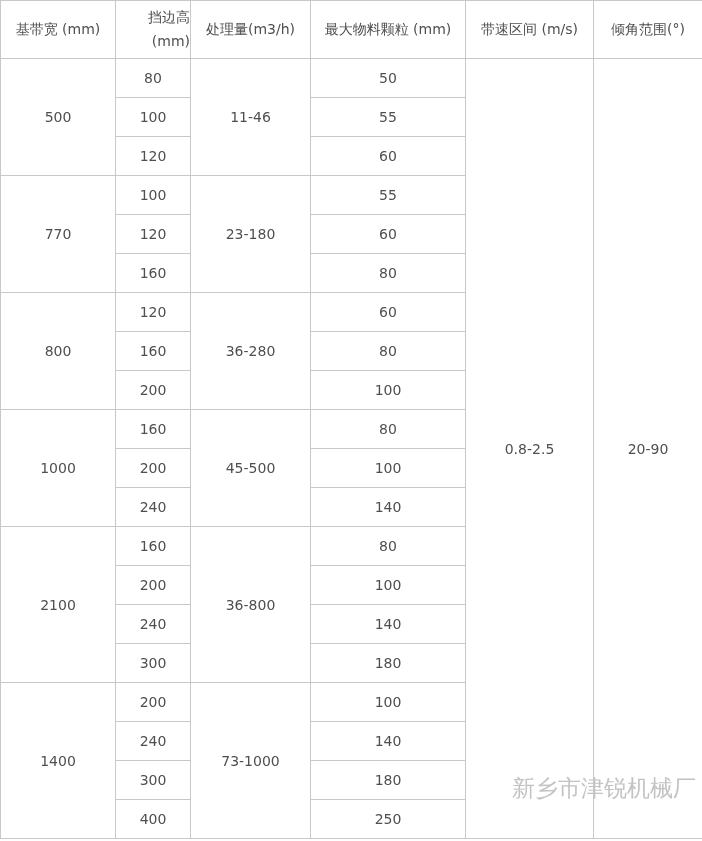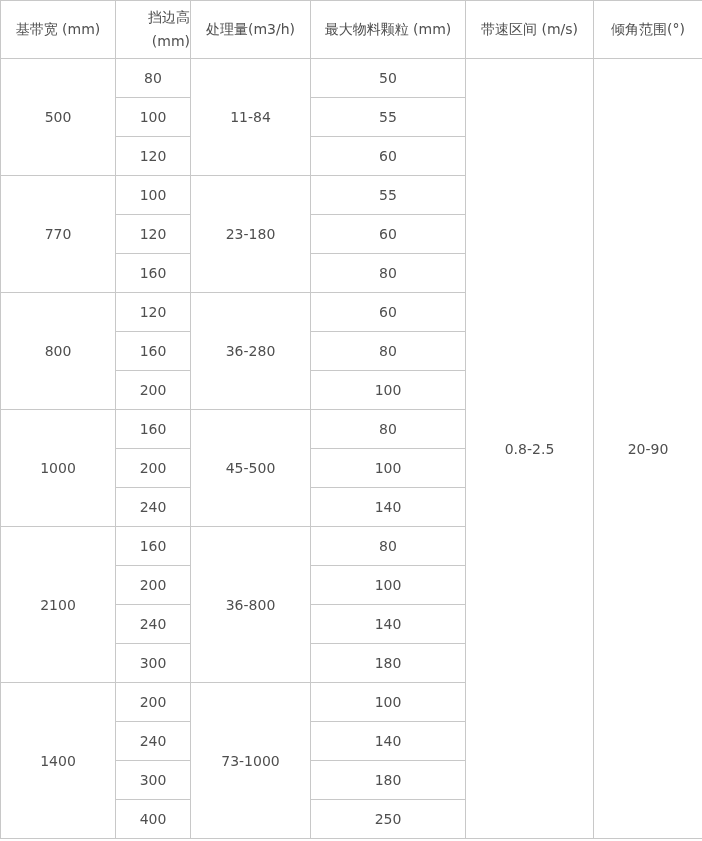--- a/index.html
+++ b/index.html
@@ -75,21 +75,21 @@
         <th>最大物料颗粒 (mm)</th>
         <th>带速区间 (m/s)</th>
         <th>倾角范围(°)</th>
       </tr>
     </thead>
     <tbody>
 
       <tr>
         <td rowspan="3">500</td>
         <td>80</td>
-        <td rowspan="3">11-84</td>
+        <td rowspan="3">11-46</td>
         <td>50</td>
         <td rowspan="20">0.8-2.5</td>
         <td rowspan="20">20-90</td>
       </tr>
       <tr>
         <td>100</td>
         <td>55</td>
       </tr>
       <tr>
         <td>120</td>
@@ -174,14 +174,15 @@
         <td>300</td>
         <td>180</td>
       </tr>
       <tr>
         <td>400</td>
         <td>250</td>
       </tr>
     </tbody>
   </table>
 
+  <div class="watermark-company">新乡市津锐机械厂</div>
 
 </div>
 
 </body></html>

